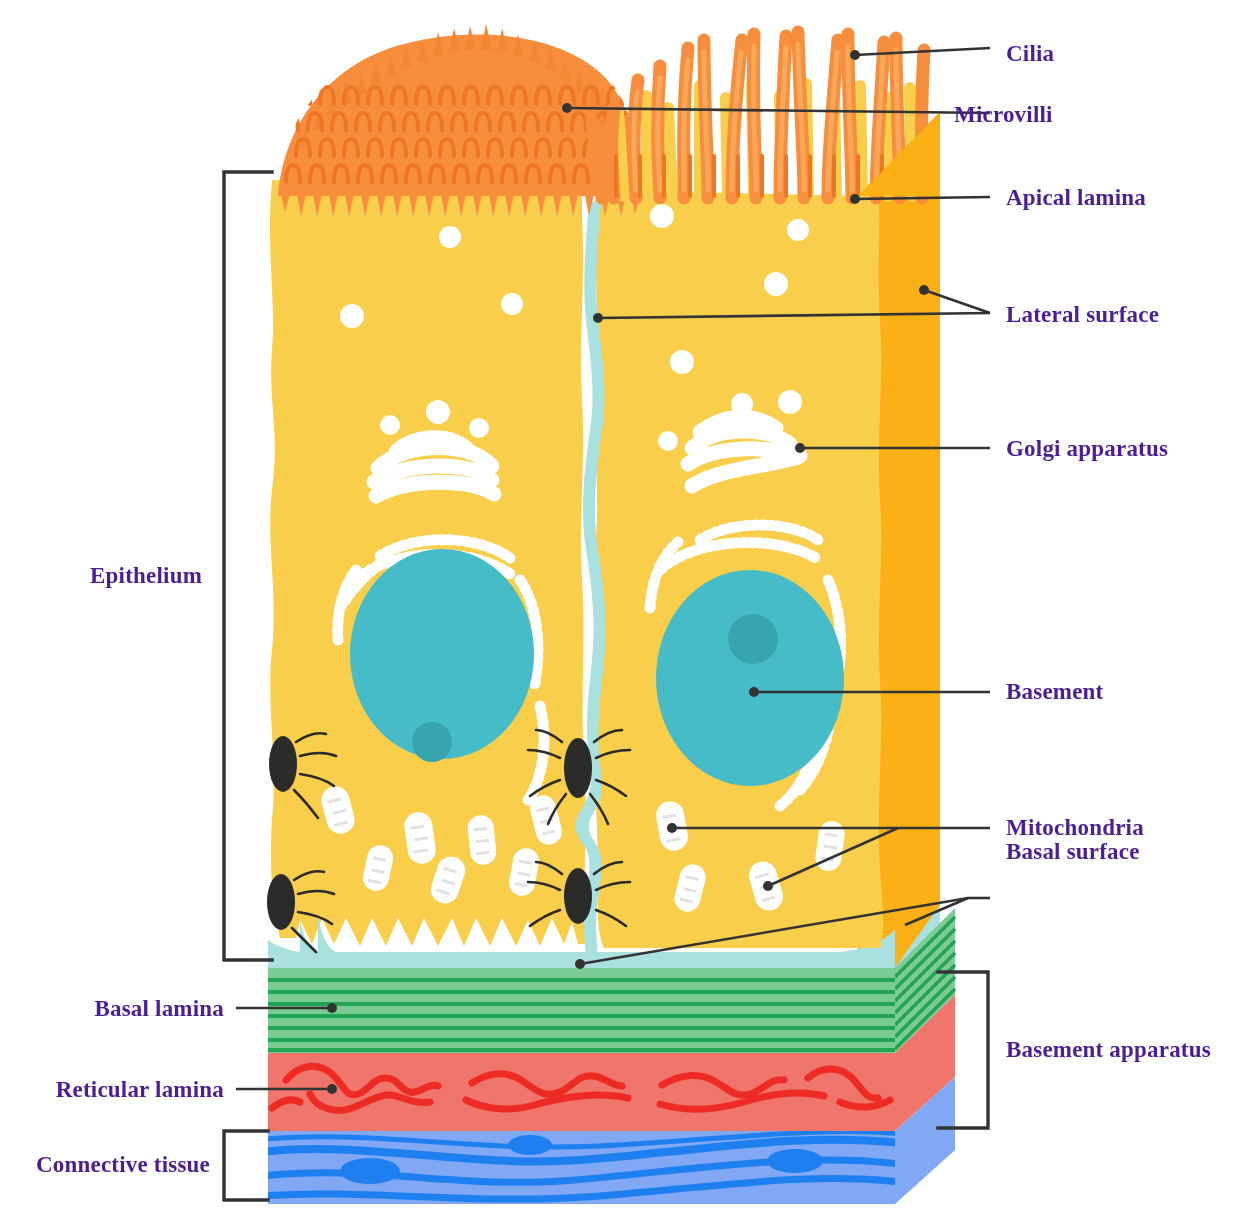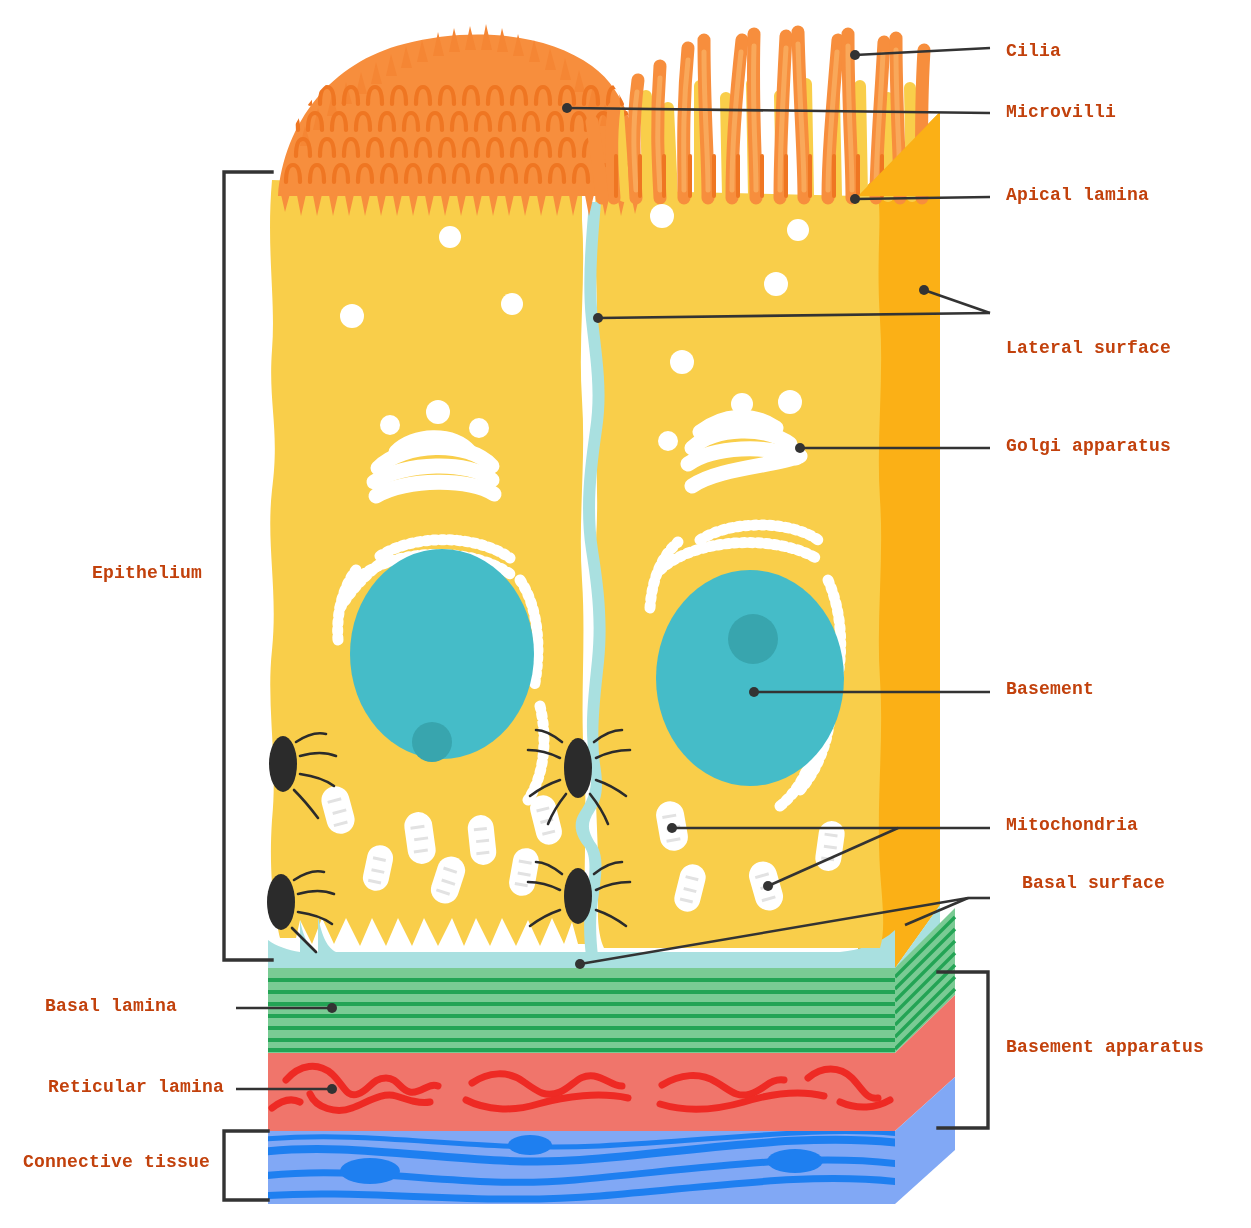--- a/index.html
+++ b/index.html
@@ -6,24 +6,24 @@
   html,body{margin:0;padding:0;background:#ffffff;}
   body{
     width:1251px;height:1228px;
     font-family:"Liberation Sans", sans-serif;
     position:relative;overflow:hidden;
   }
   #stage{position:absolute;left:0;top:0;width:1251px;height:1228px;}
   svg#diagram{position:absolute;left:0;top:0;width:1251px;height:1228px;display:block;}
   .lbl{
     position:absolute;
-    font-family:Liberation Mono, monospace;
-    font-size:18px;
+    font-family:Liberation Serif, serif;
+    font-size:23px;
     font-weight:600;
-    color:#c2410c;
+    color:#4c1d95;
     letter-spacing:0.2px;
     white-space:nowrap;
     line-height:1;
   }
   .lbl.right{text-align:left;}
   .lbl.left{text-align:right;}
 </style>
 </head>
 <body>
 
@@ -584,37 +584,37 @@
   <g stroke="#333333" stroke-width="2.6" fill="none">
     <line x1="236" y1="1008" x2="332" y2="1008"></line>
     <circle cx="332" cy="1008" r="5" fill="#333333" stroke="none"></circle>
     <line x1="236" y1="1089" x2="332" y2="1089"></line>
     <circle cx="332" cy="1089" r="5" fill="#333333" stroke="none"></circle>
   </g>
 </svg>
 
 <div class="lbl right" style="left:1006px;top:42px;">Cilia</div>
 
-<div class="lbl right" style="left:1006px;top:103px;">Microvilli</div>
+<div class="lbl right" style="left:954px;top:103px;">Microvilli</div>
 
 <div class="lbl right" style="left:1006px;top:186px;">Apical lamina</div>
 
-<div class="lbl right" style="left:1006px;top:303px;margin-top:36px;">Lateral surface</div>
+<div class="lbl right" style="left:1006px;top:303px;">Lateral surface</div>
 
 <div class="lbl right" style="left:1006px;top:437px;">Golgi apparatus</div>
 
 <div class="lbl right" style="left:1006px;top:680px;">Basement</div>
 
 <div class="lbl right" style="left:1006px;top:816px;">Mitochondria</div>
 
-<div class="lbl right" style="left:1006px;top:874px;margin-left:16px;">Basal surface</div>
+<div class="lbl right" style="left:1006px;top:840px;">Basal surface</div>
 
 <div class="lbl right" style="left:1006px;top:1038px;">Basement apparatus</div>
 
 <div class="lbl left" style="right:1049px;top:552px;margin-top:12px;">Epithelium</div>
 
-<div class="lbl left" style="right:1074px;top:997px;">Basal lamina</div>
+<div class="lbl left" style="right:1027px;top:997px;">Basal lamina</div>
 
 <div class="lbl left" style="right:1027px;top:1078px;">Reticular lamina</div>
 
 <div class="lbl left" style="right:1041px;top:1153px;">Connective tissue</div>
 
 </div>
 
 </body></html>

